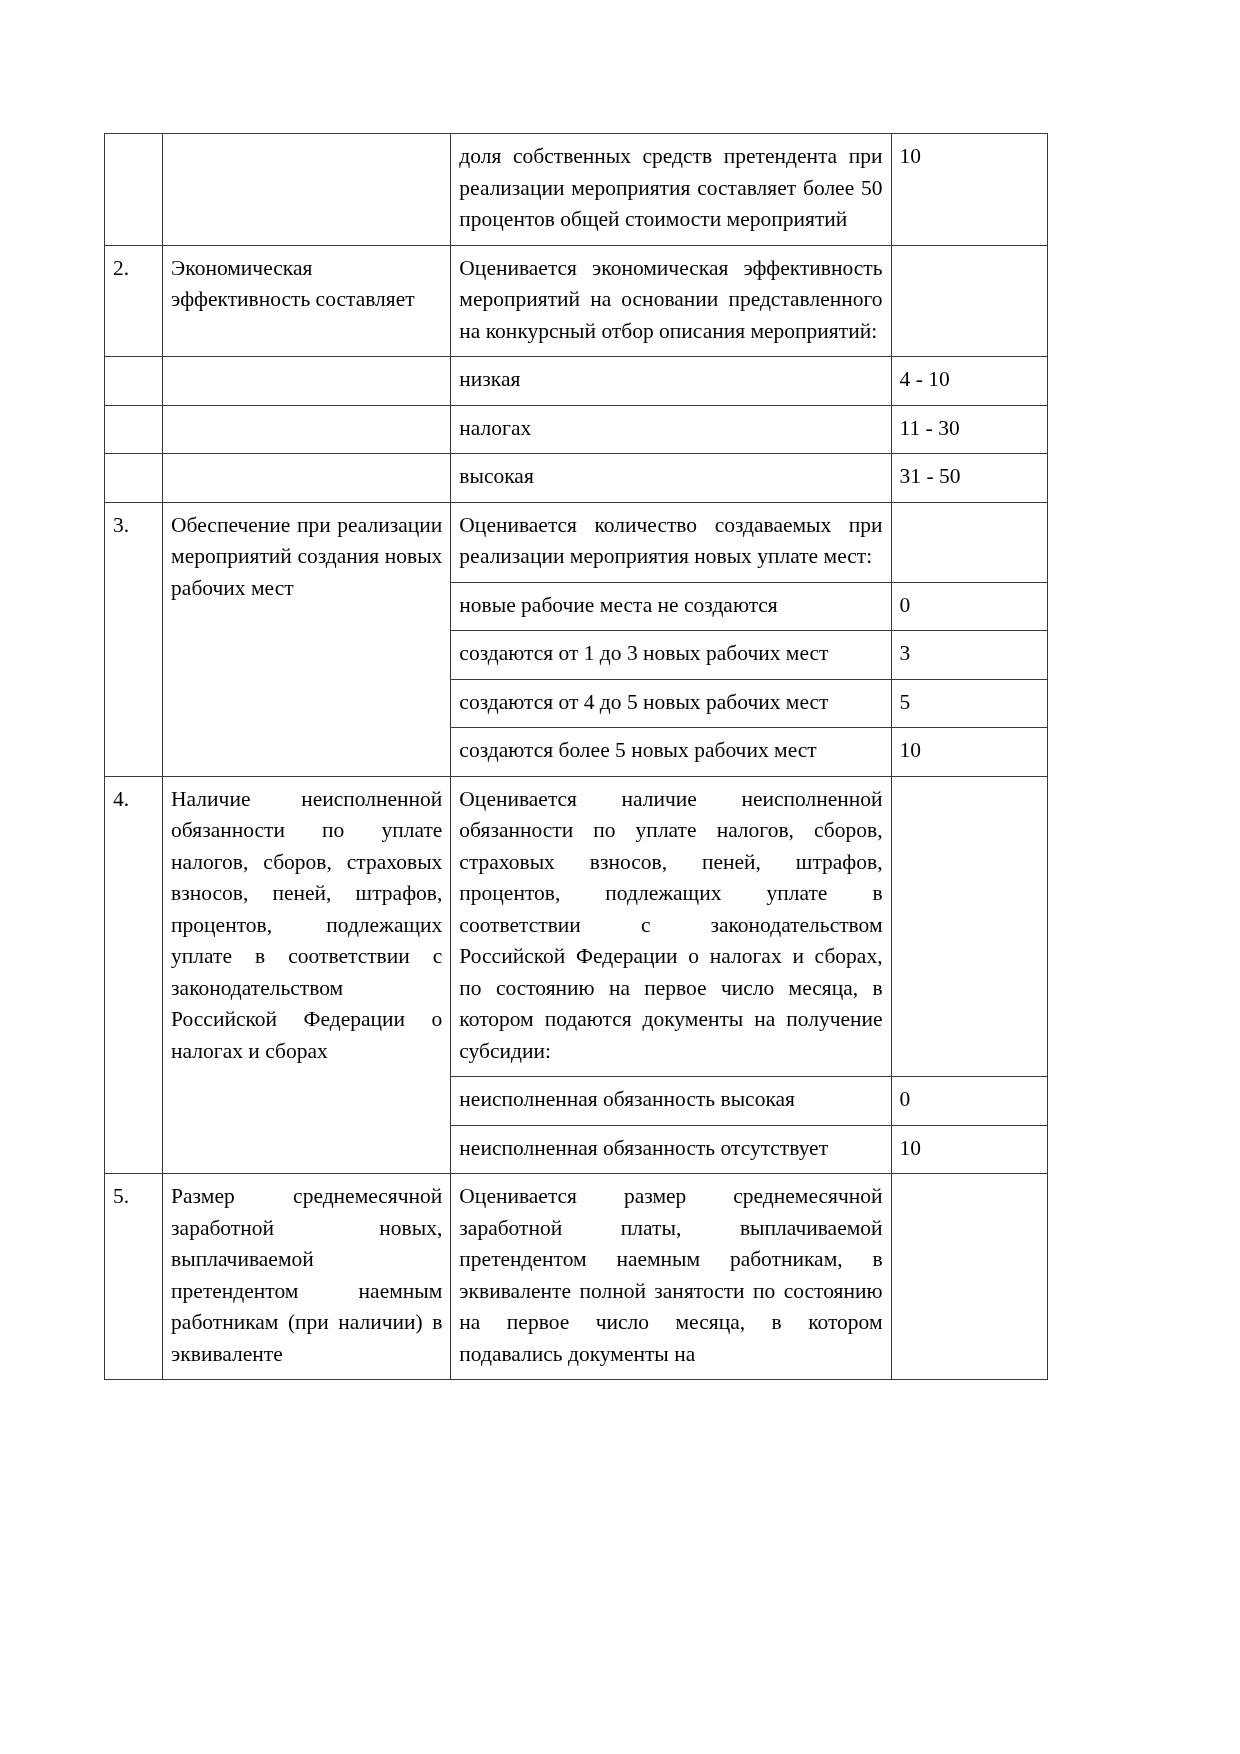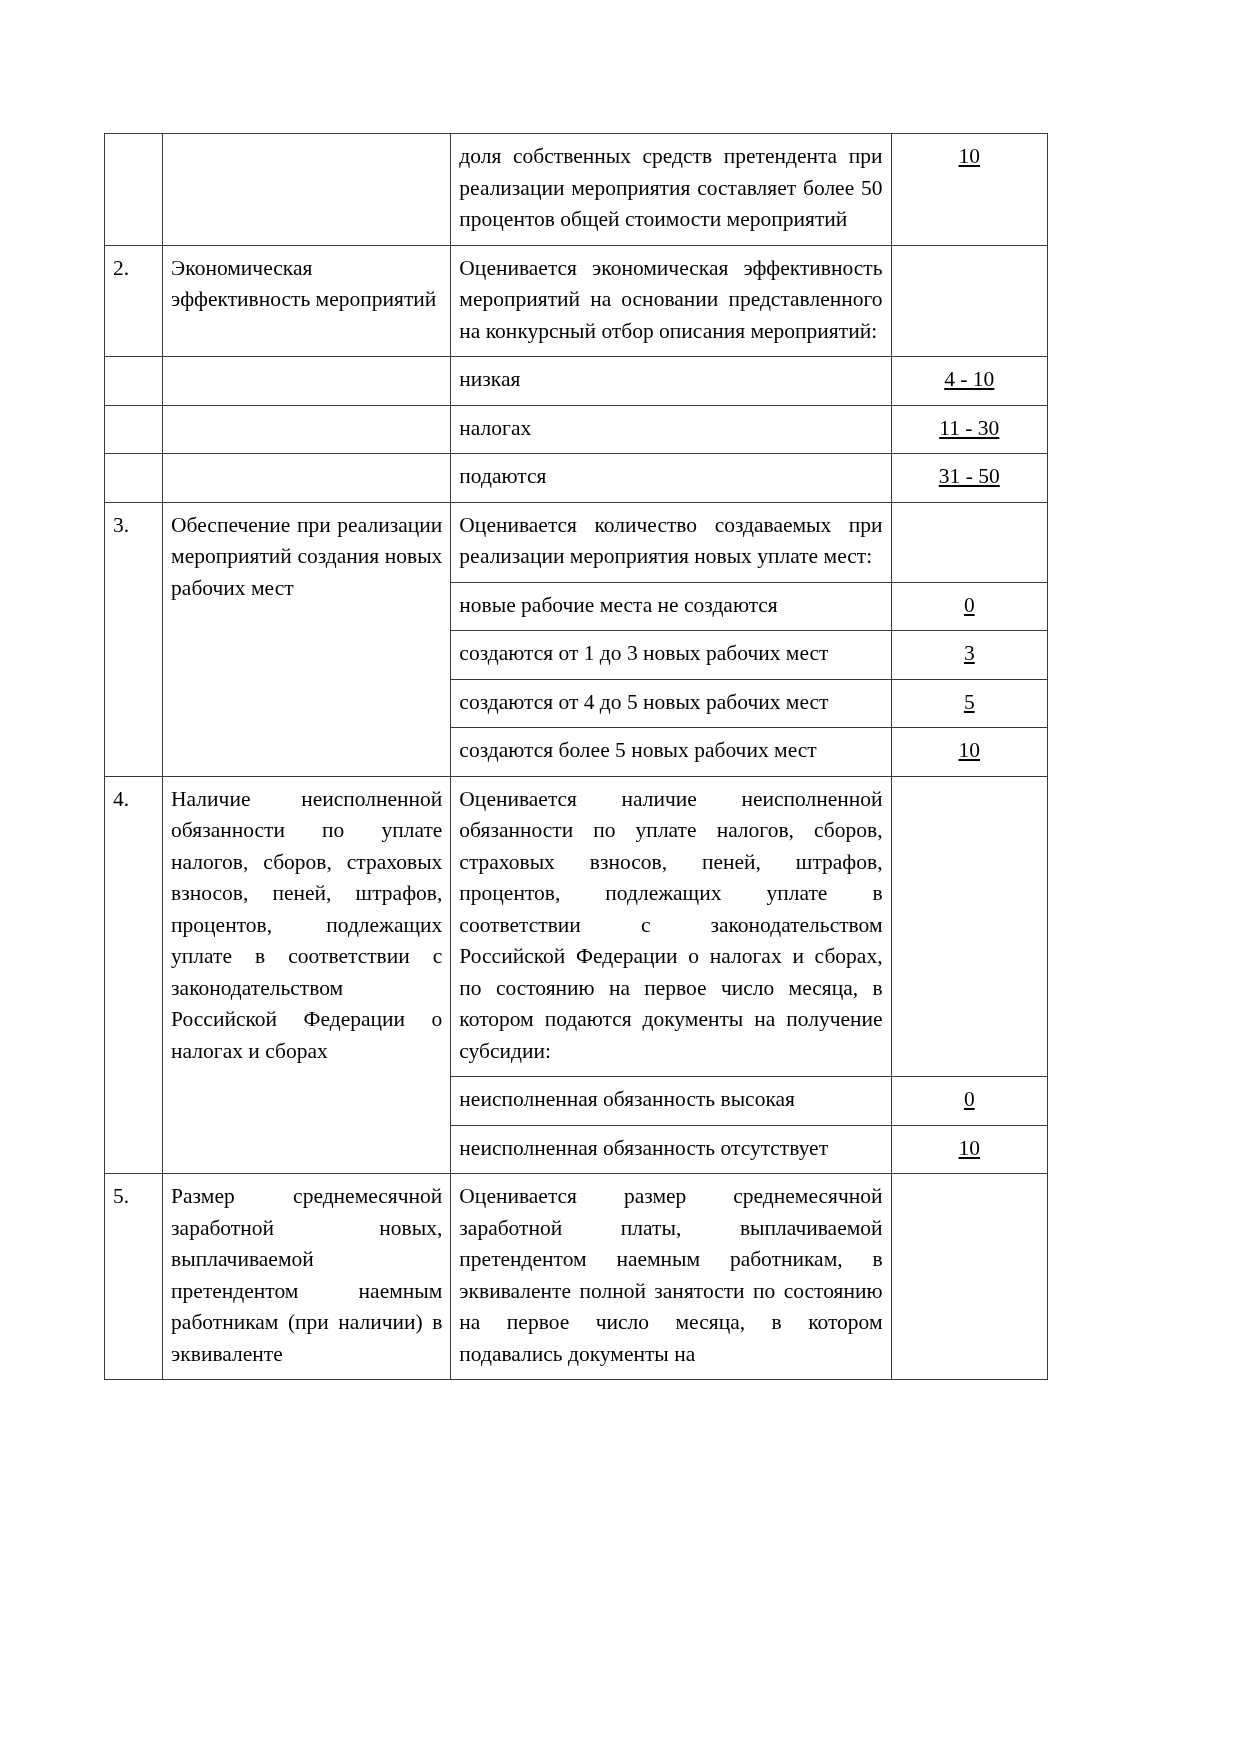--- a/index.html
+++ b/index.html
@@ -41,24 +41,22 @@
   td.num {
     text-align: left;
     padding-left: 9px;
   }
   td.name, td.desc {
     text-align: justify;
     text-align-last: left;
     hyphens: none;
   }
   td.score {
-    text-align: center;
     vertical-align: top;
     padding-top: 7px;
-    text-decoration: underline;
   }
   
   .j-all {
     text-align: justify;
     text-align-last: justify;
   }
   .j-left {
     text-align: justify;
     text-align-last: left;
   }
@@ -79,21 +77,21 @@
 
       <tr>
         <td class="num"></td>
         <td class="name j-left"></td>
         <td class="desc j-all">доля собственных средств претендента при реализации мероприятия составляет более 50 процентов общей стоимости мероприятий</td>
         <td class="score">10</td>
       </tr>
 
       <tr>
         <td class="num">2.</td>
-        <td class="name plain">Экономическая эффективность мероприятий</td>
+        <td class="name plain">Экономическая эффективность составляет</td>
         <td class="desc j-all">Оценивается экономическая эффективность мероприятий на основании представленного на конкурсный отбор описания мероприятий:</td>
         <td class="score"></td>
       </tr>
 
       <tr>
         <td class="num"></td>
         <td class="name plain"></td>
         <td class="desc plain">низкая</td>
         <td class="score">4 - 10</td>
       </tr>
@@ -101,21 +99,21 @@
       <tr>
         <td class="num"></td>
         <td class="name plain"></td>
         <td class="desc plain">налогах</td>
         <td class="score">11 - 30</td>
       </tr>
 
       <tr>
         <td class="num"></td>
         <td class="name plain"></td>
-        <td class="desc plain">подаются</td>
+        <td class="desc plain">высокая</td>
         <td class="score">31 - 50</td>
       </tr>
 
       <tr>
         <td class="num" rowspan="5">3.</td>
         <td class="name j-all" rowspan="5">Обеспечение при реализации мероприятий создания новых рабочих мест</td>
         <td class="desc j-all">Оценивается количество создаваемых при реализации мероприятия новых уплате мест:</td>
         <td class="score"></td>
       </tr>
 

